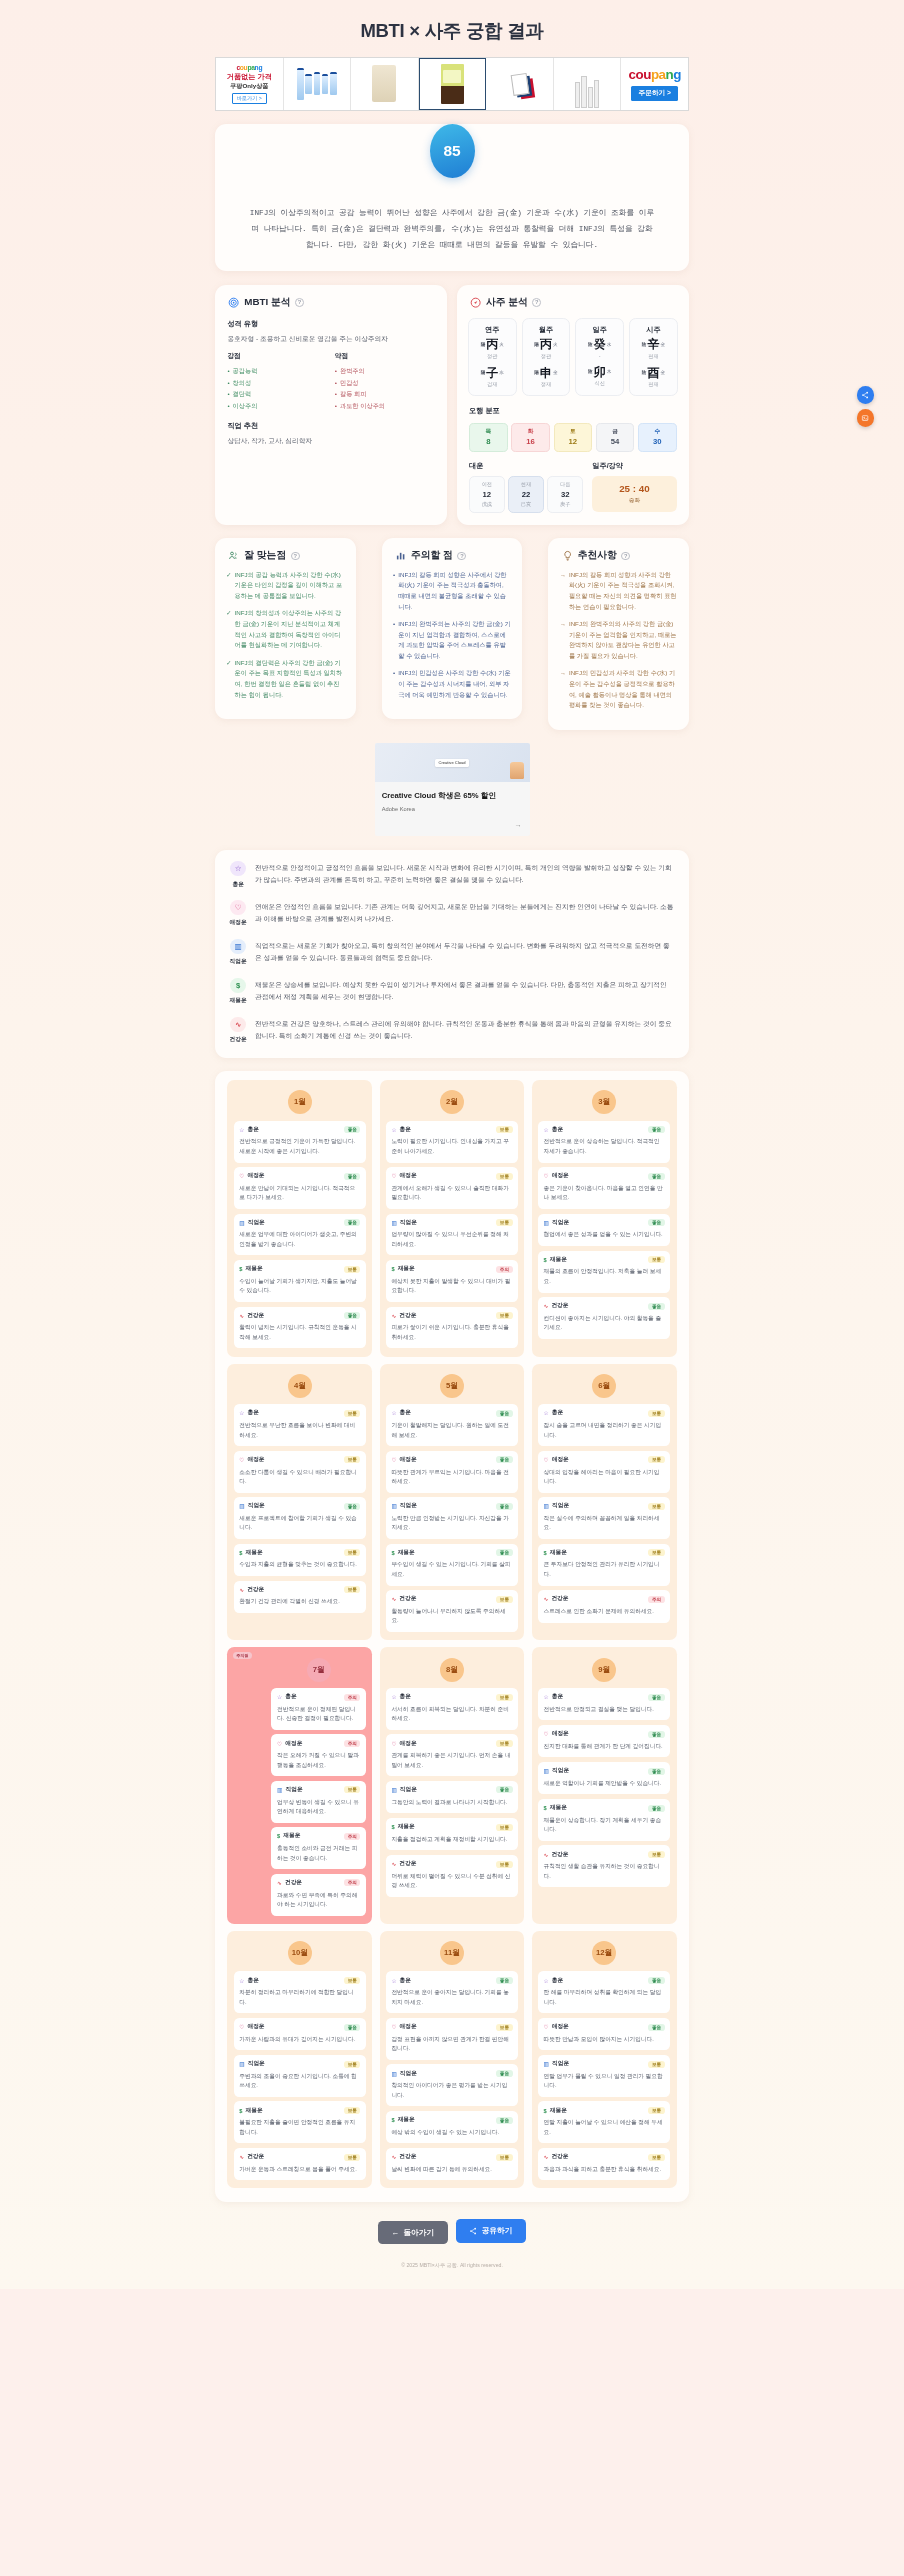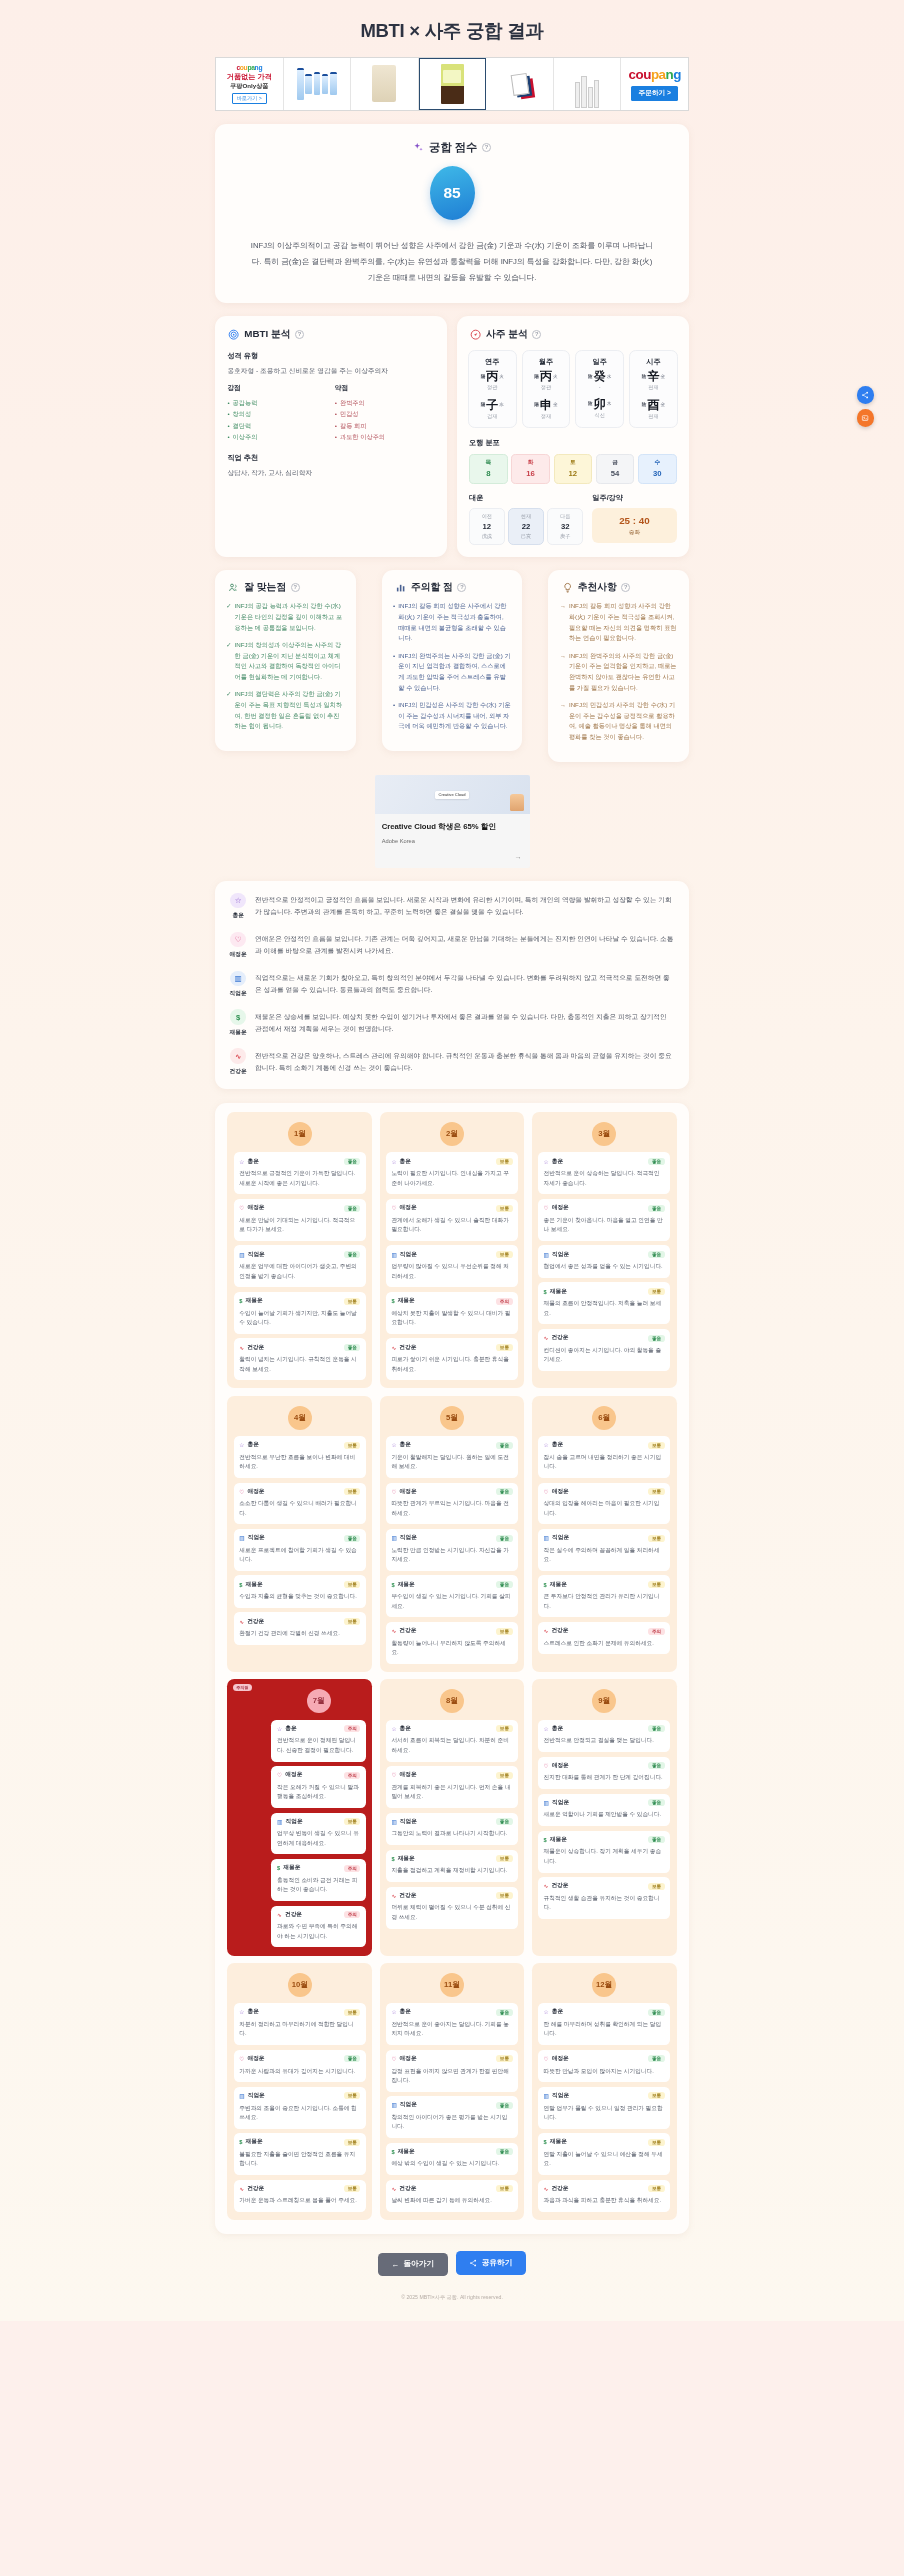--- a/index.html
+++ b/index.html
@@ -88,22 +88,22 @@
     padding-top:15.5px; font-size:11.3px;font-weight:bold;color:#272d3a;
   }
   .score-circle {
     width:45px;height:54px;margin:11.3px auto 0;border-radius:50%;
     background:linear-gradient(165deg,#3fb9e8,#1f7ed4);
     display:flex;align-items:center;justify-content:center;
     color:#fff;font-size:15.5px;font-weight:bold;
     box-shadow:0 2.6px 8.2px rgba(40,130,210,0.30);
   }
   .score-desc {
-    margin:18px auto 0;width:407px;text-align:center;line-height:2.05;
-    font-size:7.7px;color:#4c525f;
+    margin:28px auto 0;width:407px;text-align:center;line-height:2.05;
+    font-size:7.7px;color:#4c525f;font-family:Liberation Mono, monospace;
   }
 
   
   .two-col { width:474px;margin:13.4px auto 0;display:flex;gap:9.3px; }
   .two-col > .card { flex:1; padding-bottom:11.3px; }
 
   .pillars { display:flex;gap:5.2px;padding:9.3px 11.3px 0; }
   .pillar {
     flex:1;background:#fcfcfd;border:0.5px solid #eceef2;border-radius:6.7px;
     padding:6.2px 2.1px 7.2px;text-align:center;
@@ -215,21 +215,21 @@
   
   .month-card { width:474px;margin:13.4px auto 0;padding-bottom:13.4px; }
   .m-grid {
     display:grid;grid-template-columns:repeat(3,1fr);gap:7.2px;
     padding:9.3px 12.4px 0;
   }
   .m-box {
     background:#fdeedd;border-radius:7.2px;padding:7.2px 6.2px 8.2px;
     position:relative;
   }
-  .m-box.hot { background:#b91c1c;padding-left:44px; }
+  .m-box.hot { background:#fca5a5;padding-left:44px; }
   .m-badge-top {
     position:absolute;top:4.6px;left:5.7px;background:#f6c5cc;color:#a8384a;
     font-size:4.1px;font-weight:bold;padding:1px 3.1px;border-radius:3.6px;
   }
   .m-num {
     width:24px;height:24px;border-radius:50%;background:#f9c68c;
     color:#9c4e12;font-size:7.7px;font-weight:bold;
     display:flex;align-items:center;justify-content:center;margin:3.1px auto 6.2px;
   }
   .m-box.hot .m-num { background:#f6aab4;color:#96303f; }
@@ -319,28 +319,20 @@
     </div>
     <div class="ad-cell">
       <div class="cpg-big">
         <span>cou</span><span>pa</span><span>n</span><span>g</span>
       </div>
       <div class="cpg-order">주문하기 &gt;</div>
     </div>
   </div>
 
   <div class="card score-card">
-    <div class="score-head">
-      <svg class="ico" viewBox="0 0 24 24">
-        <path d="M9 2l1.6 4.6L15 8.2l-4.4 1.6L9 14.4 7.4 9.8 3 8.2l4.4-1.6z" fill="#8450c8"></path>
-        <path d="M17 12l.9 2.5 2.6.9-2.6.9-.9 2.5-.9-2.5-2.6-.9 2.6-.9z" fill="#a878e0"></path>
-      </svg>
-      <span>궁합 점수</span>
-      <span class="help">?</span>
-    </div>
     <div class="score-circle">85</div>
     <div class="score-desc">INFJ의 이상주의적이고 공감 능력이 뛰어난 성향은 사주에서 강한 금(金) 기운과 수(水) 기운이 조화를 이루며 나타납니다. 특히 금(金)은 결단력과 완벽주의를, 수(水)는 유연성과 통찰력을 더해 INFJ의 특성을 강화합니다. 다만, 강한 화(火) 기운은 때때로 내면의 갈등을 유발할 수 있습니다.</div>
   </div>
 
   <div class="two-col">
 
     <div class="card">
       <div class="card-title">
         <svg class="ico" viewBox="0 0 24 24">
           <circle cx="12" cy="12" r="9.5" fill="none" stroke="#2f7ef0" stroke-width="2"></circle>

